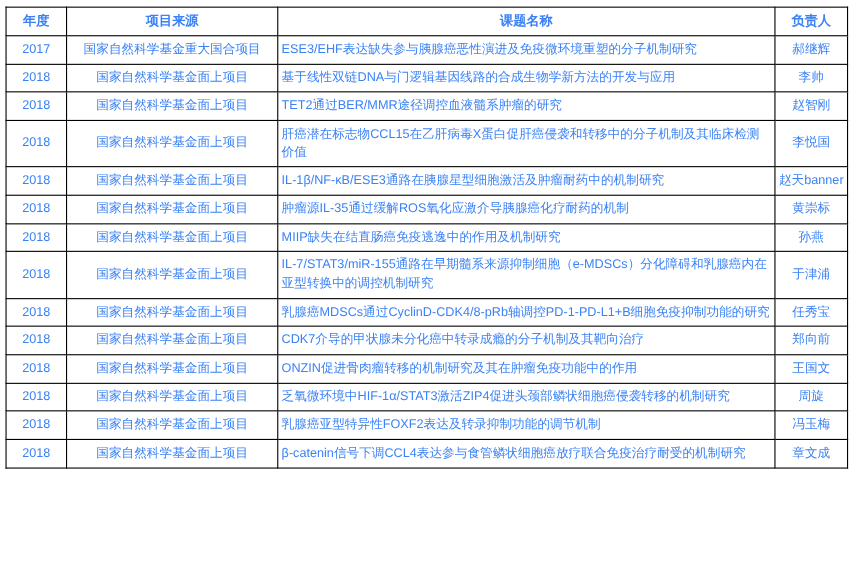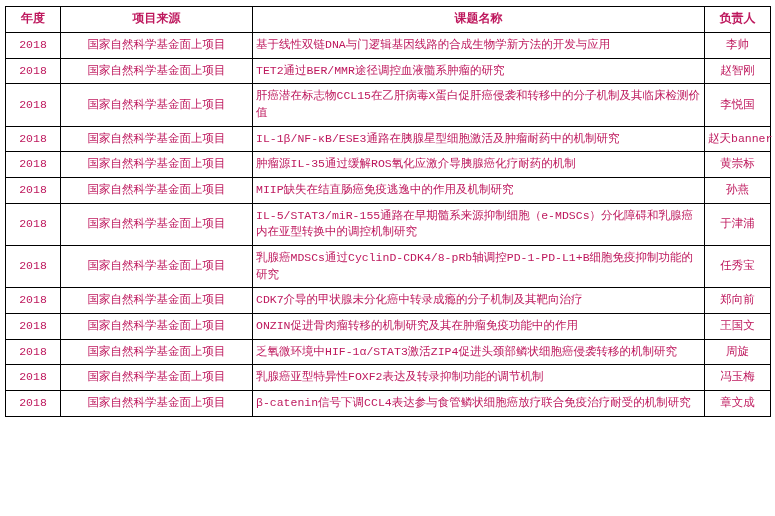--- a/index.html
+++ b/index.html
@@ -30,25 +30,24 @@
   table.grant-table col.c-year { width: 55px; }
   table.grant-table col.c-source { width: 192px; }
   table.grant-table col.c-title { width: 452px; }
   table.grant-table col.c-leader { width: 66px; }
 
   table.grant-table th,
   table.grant-table td {
     border: 1px solid #000000;
     font-size: 11.5px;
     line-height: 1.45;
-    color: #be185d;
+    color: #3b82f6;
     vertical-align: middle;
     padding: 4px 3px;
     box-sizing: border-box;
-    font-family: Liberation Mono, monospace;
   }
   table.grant-table thead th {
     font-weight: bold;
     text-align: center;
     height: 26px;
     padding: 3px 2px;
     font-size: 12px;
   }
   td.year {
     text-align: center;
@@ -81,20 +80,26 @@
     <thead>
       <tr>
         <th>年度</th>
         <th>项目来源</th>
         <th>课题名称</th>
         <th>负责人</th>
       </tr>
     </thead>
     <tbody>
       <tr>
+        <td class="year">2017</td>
+        <td class="source">国家自然科学基金重大国合项目</td>
+        <td class="title">ESE3/EHF表达缺失参与胰腺癌恶性演进及免疫微环境重塑的分子机制研究</td>
+        <td class="leader">郝继辉</td>
+      </tr>
+      <tr>
         <td class="year">2018</td>
         <td class="source">国家自然科学基金面上项目</td>
         <td class="title">基于线性双链DNA与门逻辑基因线路的合成生物学新方法的开发与应用</td>
         <td class="leader">李帅</td>
       </tr>
       <tr>
         <td class="year">2018</td>
         <td class="source">国家自然科学基金面上项目</td>
         <td class="title">TET2通过BER/MMR途径调控血液髓系肿瘤的研究</td>
         <td class="leader">赵智刚</td>
@@ -119,21 +124,21 @@
       </tr>
       <tr>
         <td class="year">2018</td>
         <td class="source">国家自然科学基金面上项目</td>
         <td class="title">MIIP缺失在结直肠癌免疫逃逸中的作用及机制研究</td>
         <td class="leader">孙燕</td>
       </tr>
       <tr>
         <td class="year">2018</td>
         <td class="source">国家自然科学基金面上项目</td>
-        <td class="title">IL-5/STAT3/miR-155通路在早期髓系来源抑制细胞（e-MDSCs）分化障碍和乳腺癌内在亚型转换中的调控机制研究</td>
+        <td class="title">IL-7/STAT3/miR-155通路在早期髓系来源抑制细胞（e-MDSCs）分化障碍和乳腺癌内在亚型转换中的调控机制研究</td>
         <td class="leader">于津浦</td>
       </tr>
       <tr>
         <td class="year">2018</td>
         <td class="source">国家自然科学基金面上项目</td>
         <td class="title">乳腺癌MDSCs通过CyclinD-CDK4/8-pRb轴调控PD-1-PD-L1+B细胞免疫抑制功能的研究</td>
         <td class="leader">任秀宝</td>
       </tr>
       <tr>
         <td class="year">2018</td>

